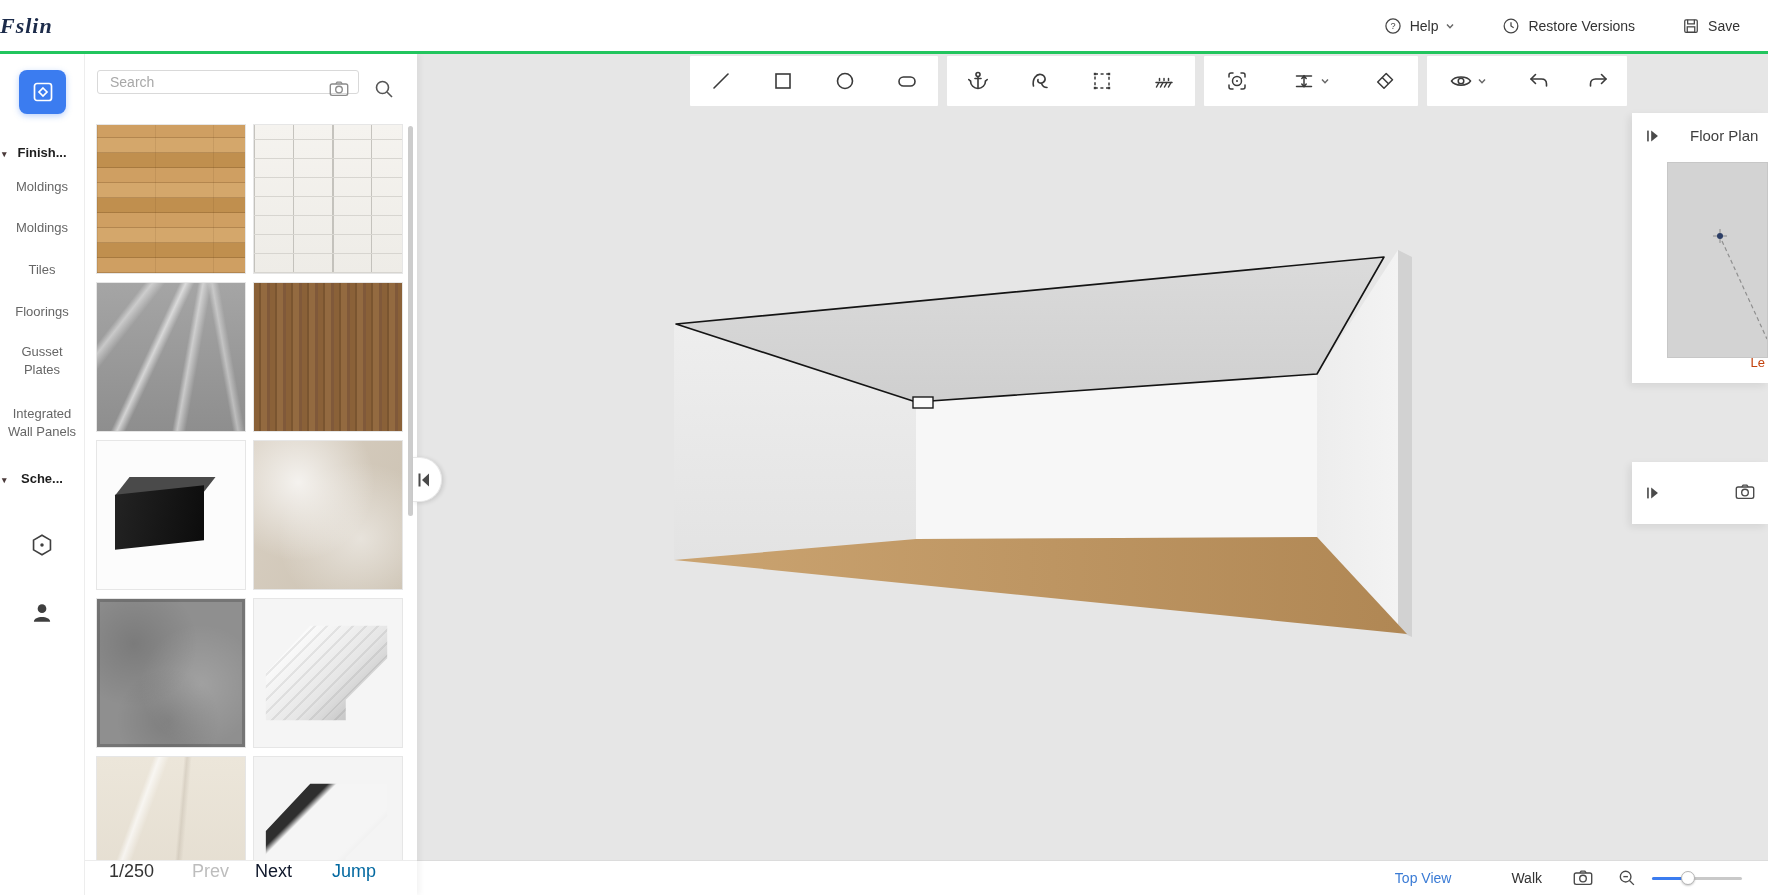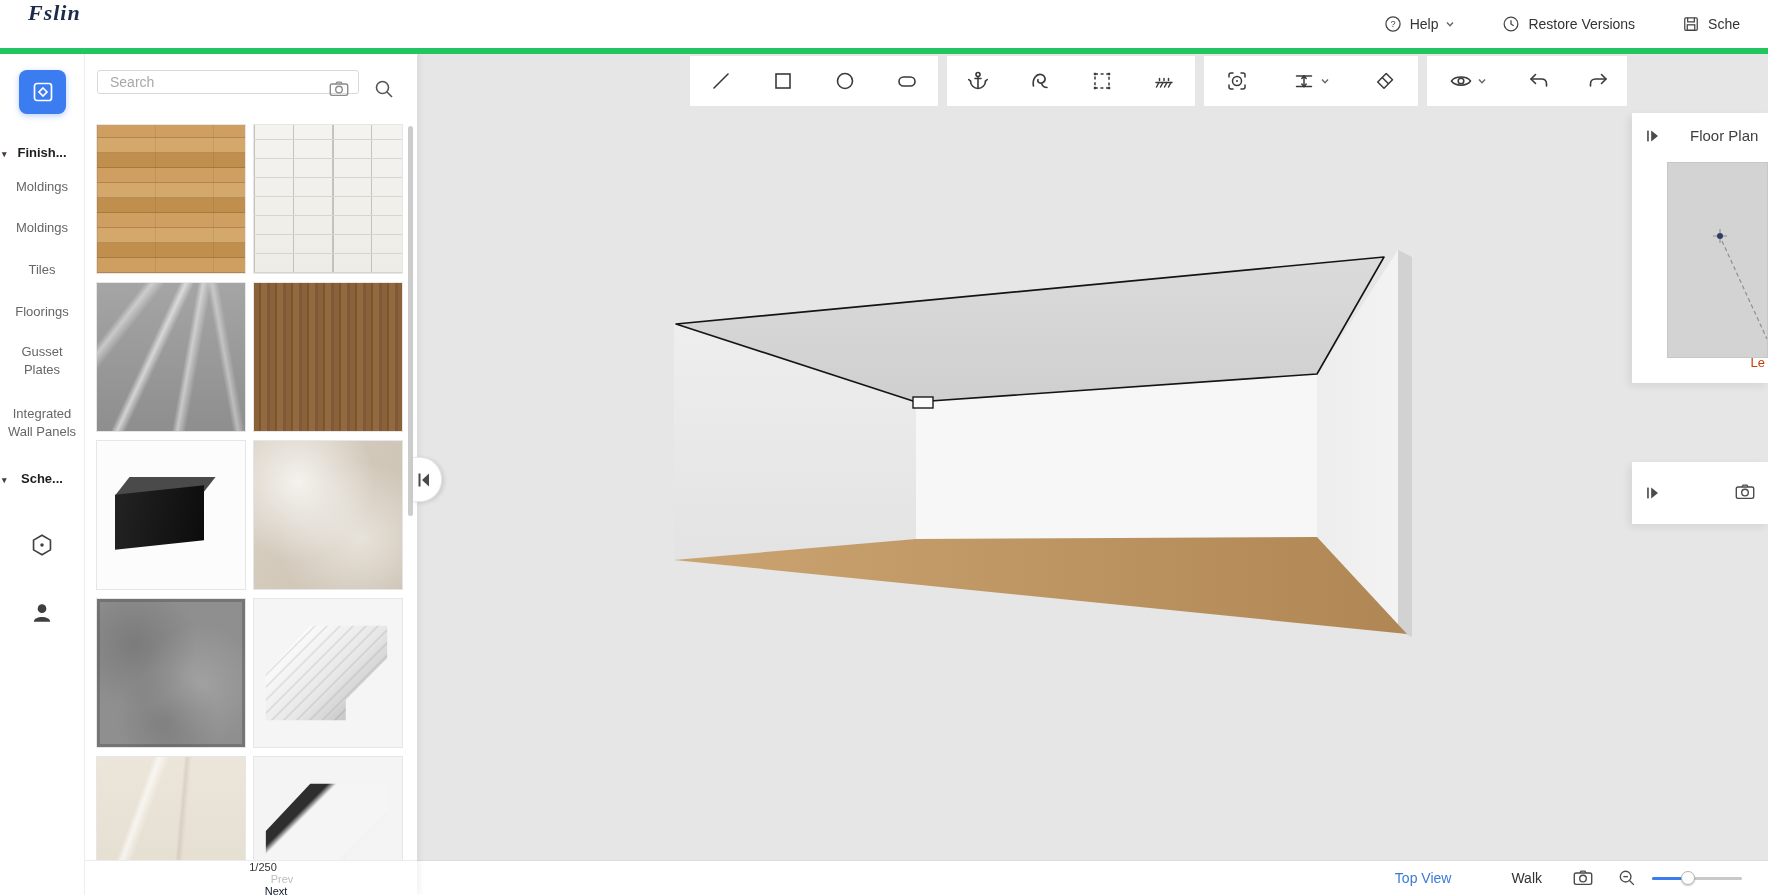--- a/index.html
+++ b/index.html
@@ -3,21 +3,21 @@
 <meta charset="utf-8">
 <style>
   * { box-sizing: border-box; margin: 0; padding: 0; }
   :root { --accent:#3b7cf0; }
   html,body { width:1768px; height:895px; overflow:hidden; background:#e6e6e6;
     font-family:"Liberation Sans", sans-serif; color:#333; }
   body { position:relative; }
 
   
   .topbar { position:absolute; top:0; left:0; width:1768px; height:54px; background:#fff;
-    border-bottom:6px solid #22c55e; display:flex; padding:0 28px 0 28px; z-index:50; }
+    border-bottom:3px solid #22c55e; display:flex; align-items:center; padding:0 28px 0 0; z-index:50; }
   .logo { font-family:"Liberation Serif", serif; font-style:italic; font-weight:bold;
     font-size:22px; color:#1c2b4a; letter-spacing:1px; }
   .tb-spacer { flex:1; }
   .tb-group { display:flex; align-items:center; gap:7px; font-size:14px; color:#333; margin-left:46px; cursor:default; }
   .tb-group svg { display:block; }
 
   
   .app-sidebar { position:absolute; top:54px; left:0; width:85px; bottom:0; background:#fff;
     border-right:1px solid #ededed; z-index:40; }
   .cat-button { position:absolute; top:16px; left:19px; width:47px; height:44px; border-radius:8px;
@@ -48,21 +48,21 @@
   .search-input::placeholder { color:#a8a8a8; }
   .search-cam { position:absolute; right:9px; top:8px; cursor:pointer; }
   .search-btn { position:absolute; top:16px; left:282px; width:34px; height:38px;
     display:flex; align-items:center; justify-content:center; cursor:pointer; }
   .materials-grid { position:absolute; top:70px; left:11px; right:14px; bottom:35px; overflow:hidden;
     display:grid; grid-template-columns:150px 150px; gap:8px 7px; grid-auto-rows:150px; }
   .thumb { position:relative; border:1px solid #e6e6e6; overflow:hidden; cursor:pointer; background:#fff; }
   .panel-scrollbar { position:absolute; right:4px; top:72px; width:5px; height:390px;
     background:#cccccc; border-radius:3px; cursor:pointer; }
   .pagination { position:absolute; left:0; right:0; bottom:0; height:35px; border-top:1px solid #ececec;
-    display:flex; align-items:center; padding-left:24px; font-size:11px; background:#fff;flex-direction:column; }
+    display:flex; padding-left:24px; font-size:18px; background:#fff; }
   .pagination .pg-cur { color:#333; }
   .pagination .pg-prev { color:#bdbdbd; margin-left:38px; cursor:pointer; }
   .pagination .pg-next { color:#0f172a; margin-left:26px; cursor:pointer; }
   .pagination .pg-jump { color:#0369a1; margin-left:40px; cursor:pointer; }
 
   
   .tex-wood-planks { background:
     repeating-linear-gradient(0deg, rgba(80,45,10,.22) 0 1px, transparent 1px 15px),
     repeating-linear-gradient(90deg, rgba(80,45,10,.10) 0 1px, transparent 1px 58px),
     repeating-linear-gradient(0deg, #cf9f62 0 15px, #c08f4e 15px 30px, #d4a76b 30px 45px); }
@@ -177,21 +177,21 @@
     </svg>
     <span>Restore Versions</span>
   </div>
 
   <div class="tb-group">
     <svg width="20" height="20" viewBox="0 0 24 24" fill="none" stroke="#444" stroke-width="1.5">
       <rect x="4.5" y="4.5" width="15" height="15" rx="1.5"></rect>
       <path d="M8 4.5 V9.5 H16 V4.5"></path>
       <rect x="7.5" y="13" width="9" height="6.5"></rect>
     </svg>
-    <span>Sche</span>
+    <span>Save</span>
   </div>
 </div>
 
 <div class="app-sidebar">
   <div class="cat-button">
     <svg width="24" height="24" viewBox="0 0 24 24" fill="none" stroke="#fff" stroke-width="1.7">
       <rect x="3.5" y="3.5" width="17" height="17" rx="2.5"></rect>
       <path d="M12 8 L16 12 L12 16 L8 12 Z"></path>
     </svg>
   </div>

